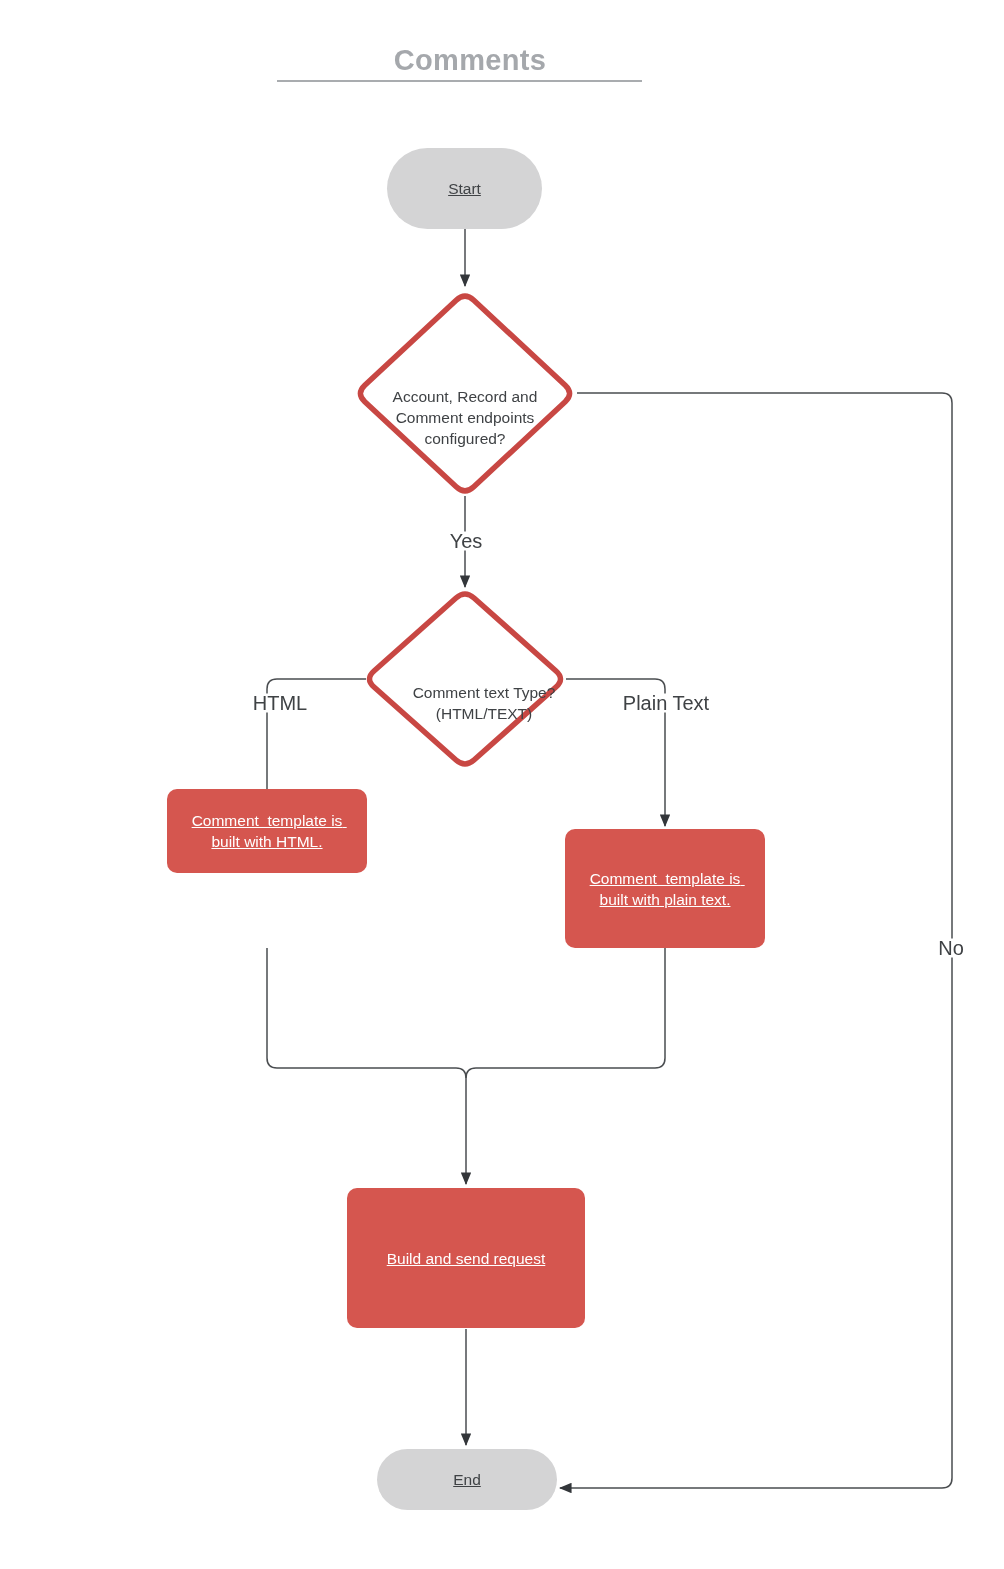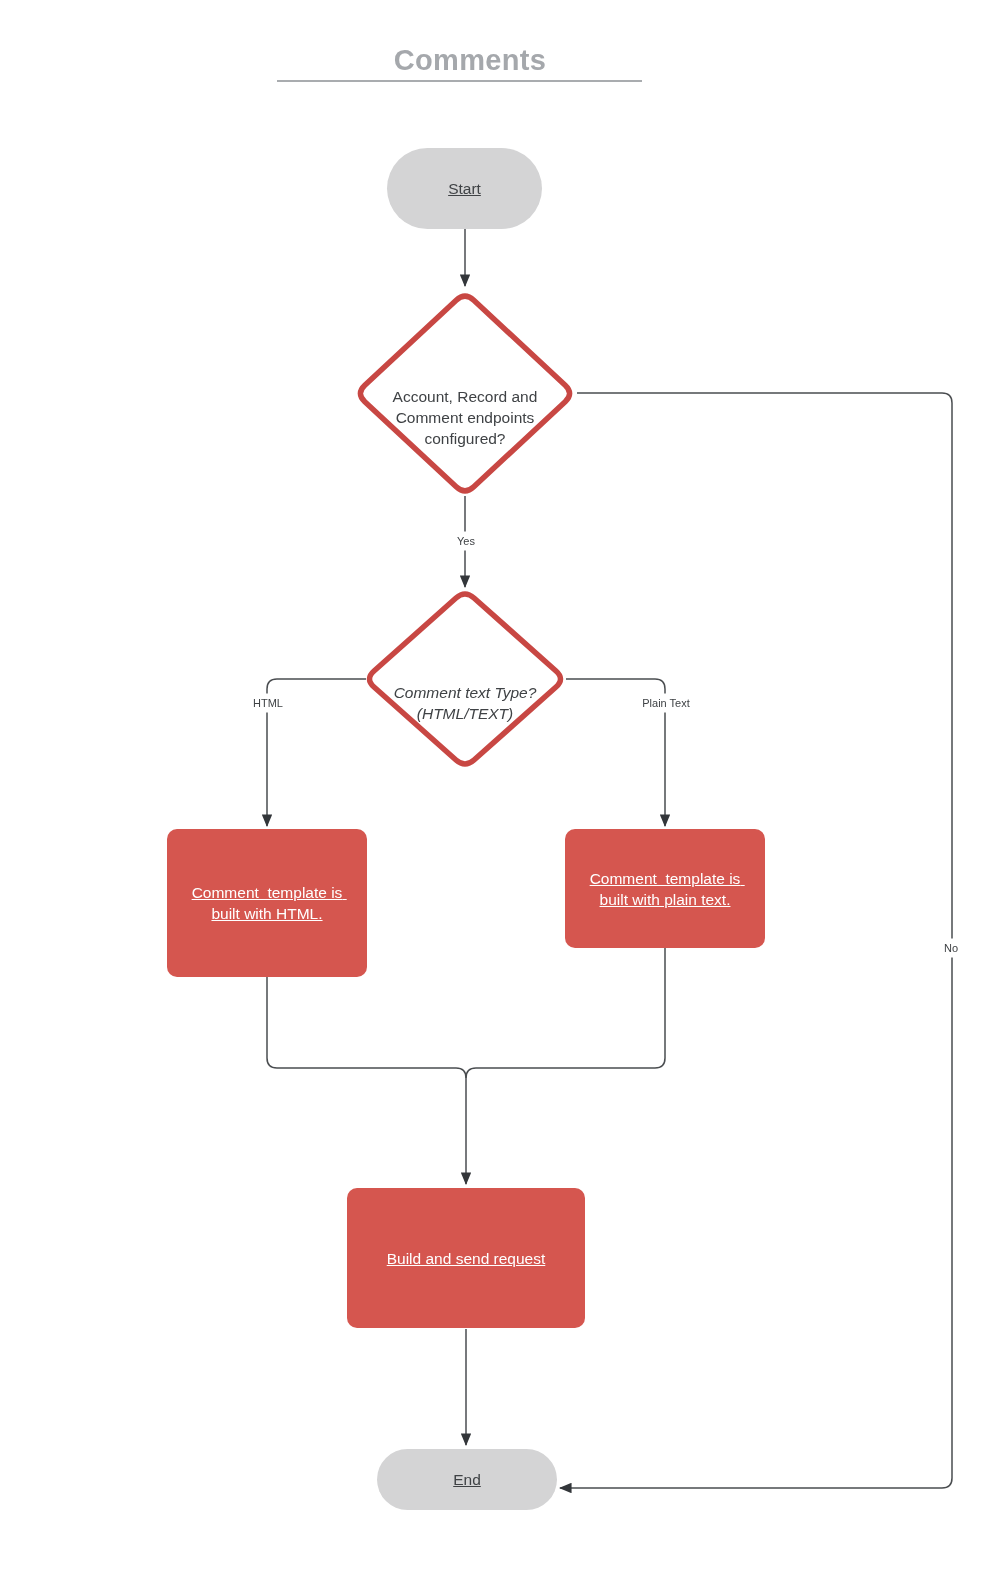--- a/index.html
+++ b/index.html
@@ -87,36 +87,36 @@
     color: var(--text-dark);
     font-size: 15.5px;
     line-height: 21px;
     margin-top: 24px;
   }
   .edge-label {
     position: absolute;
     transform: translate(-50%, -50%);
     background: var(--background);
     color: var(--text-dark);
-    font-size: 11px;
+    font-size: 20px;
     line-height: 19px;
     padding: 0 4px;
     white-space: nowrap;
   }
   #start-node { left: 387px; top: 148px; width: 155px; height: 81px; }
   #end-node   { left: 377px; top: 1449px; width: 180px; height: 61px; }
-  #process-html-node      { left: 167px; top: 829px; width: 200px; height: 148px; }
+  #process-html-node      { left: 167px; top: 789px; width: 200px; height: 84px; }
   #process-plaintext-node { left: 565px; top: 829px; width: 200px; height: 119px; }
   #process-build-node     { left: 347px; top: 1188px; width: 238px; height: 140px; }
   #decision1-svg { left: 348px; top: 284px; }
   #decision2-svg { left: 357px; top: 582px; }
   #decision1-label { left: 370px; top: 361px; width: 190px; height: 64px; }
-  #decision2-label { left: 375px; top: 658px; width: 180px; height: 42px; font-style: italic; }
+  #decision2-label { left: 394px; top: 658px; width: 180px; height: 42px; }
   #edge-label-yes       { left: 466px; top: 541px; }
-  #edge-label-html      { left: 268px; top: 703px; }
+  #edge-label-html      { left: 280px; top: 703px; }
   #edge-label-plaintext { left: 666px; top: 703px; }
   #edge-label-no        { left: 951px; top: 948px; }
 </style>
 </head>
 <body>
 
 <div id="canvas">
 
   <div class="title">Comments</div>
   <div class="title-underline"></div>

